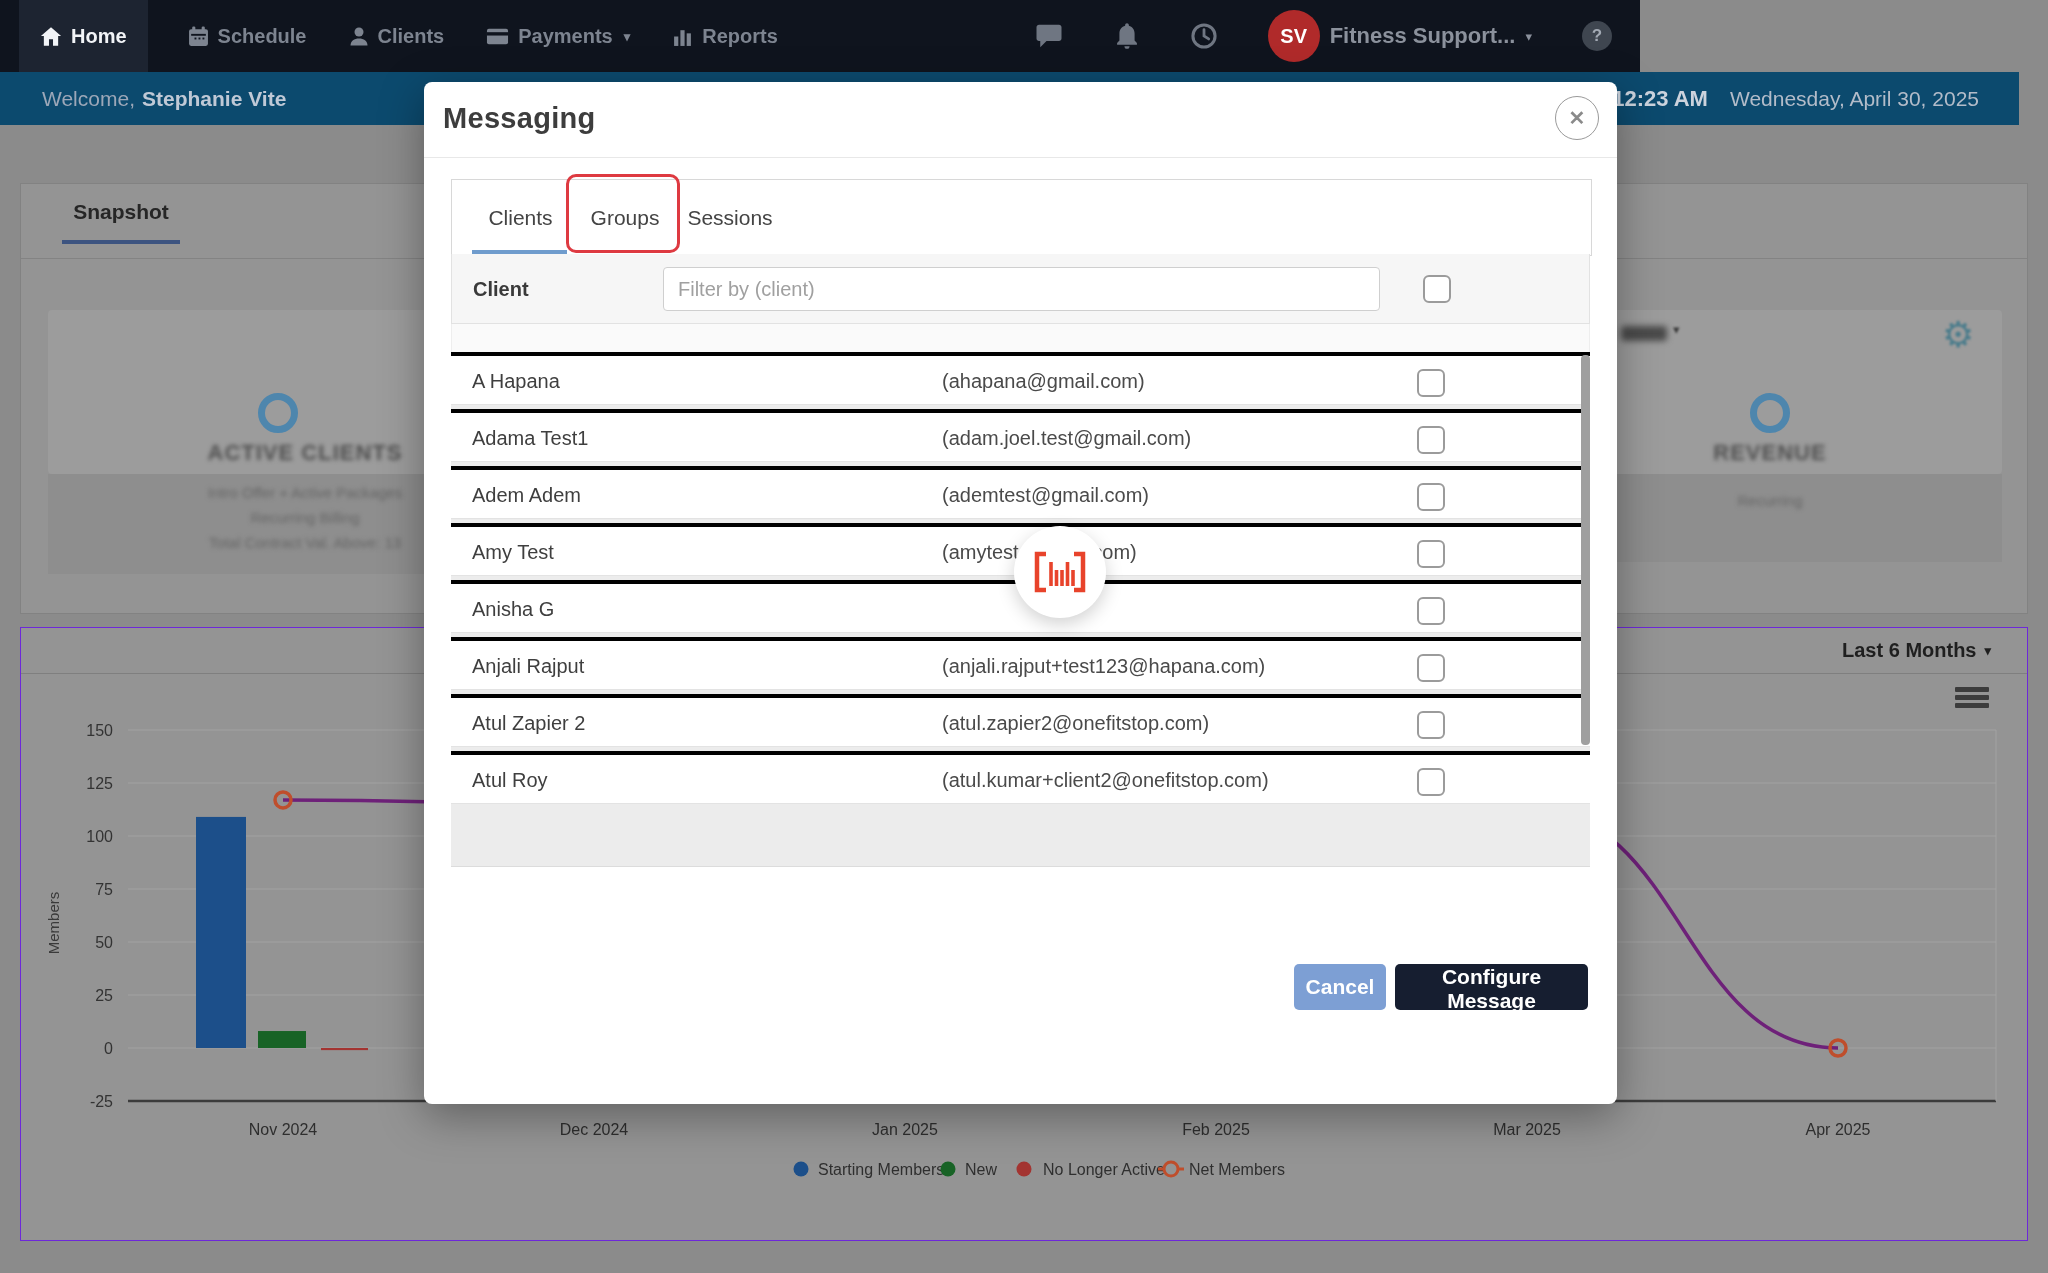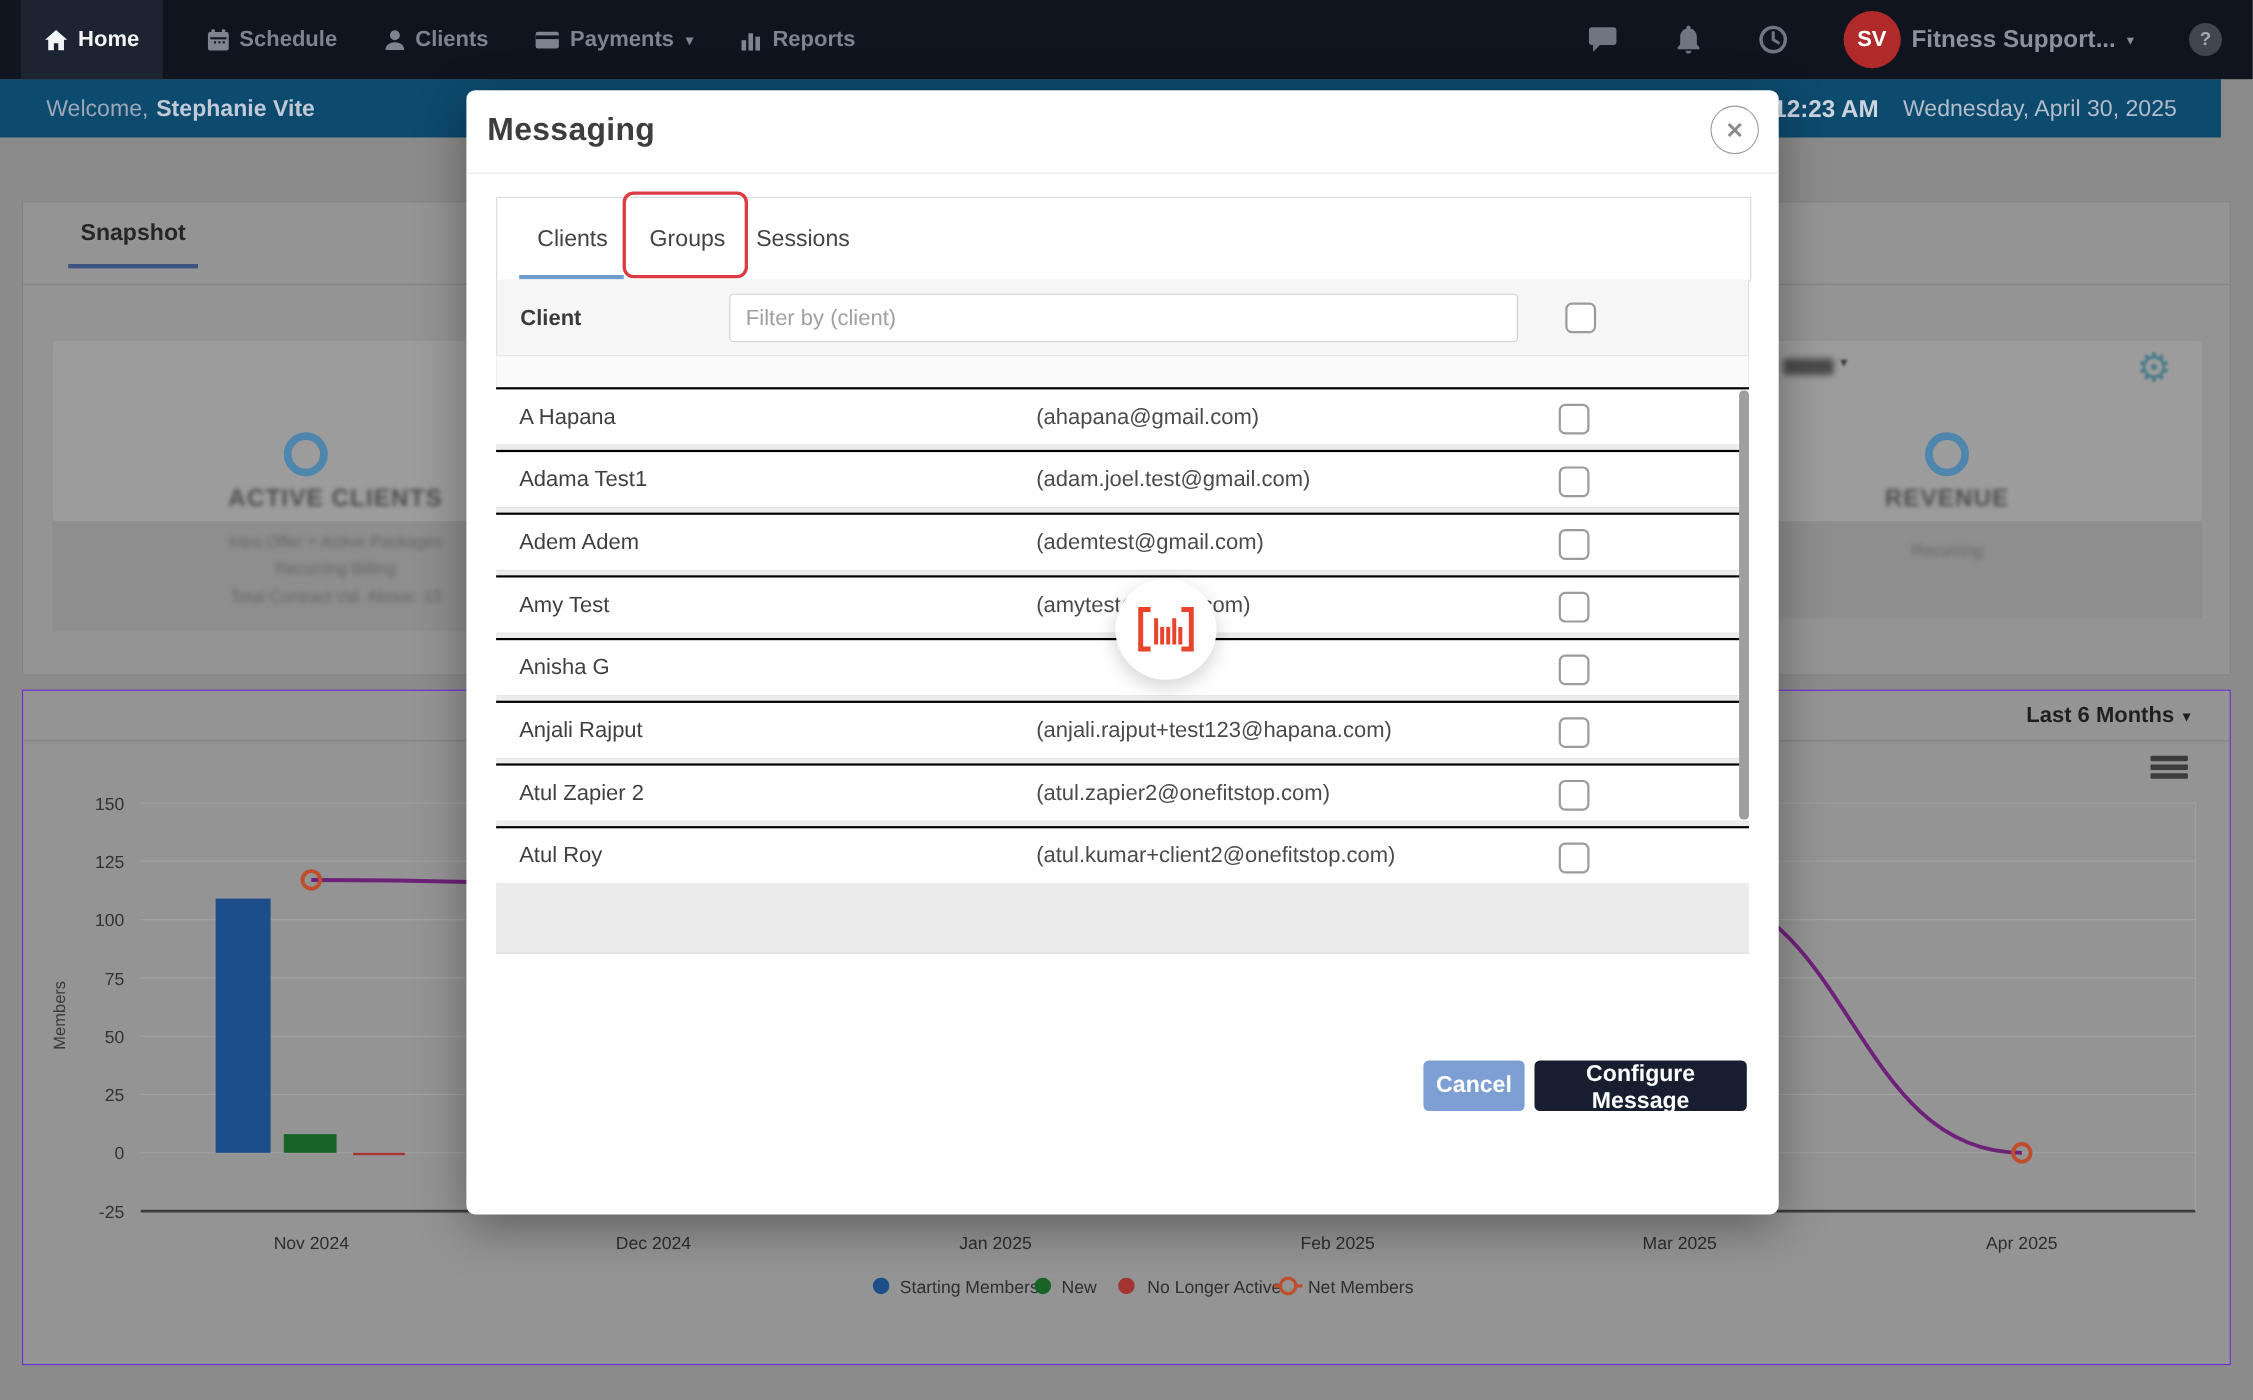--- a/index.html
+++ b/index.html
@@ -1,19 +1,19 @@
 <!DOCTYPE html>
 <html><head>
 <meta charset="utf-8">
 <style>
   html,body{margin:0;padding:0;}
   body{width:2048px;height:1273px;position:relative;overflow:hidden;background:#8b8b8b;
        font-family:"Liberation Sans",sans-serif;}
   
-  .navbar{position:absolute;left:0;top:0;width:2048px;height:72px;background:#0f141e;z-index:5;}
+  .navbar{position:absolute;left:0;top:0;width:1640px;height:72px;background:#0f141e;z-index:5;}
   .nav-left{position:absolute;left:0;top:0;height:72px;display:flex;align-items:stretch;}
   .nav-item{display:flex;align-items:center;gap:9px;color:#7d8490;font-size:20px;font-weight:700;
             padding:0 2px;margin-left:38px;cursor:pointer;white-space:nowrap;}
   .nav-item.active{background:#1d2431;color:#f2f4f7;margin-left:19px;padding:0 21px;}
   .nav-item .nicon{display:flex;align-items:center;}
   .nav-item .caret{font-size:13px;margin-left:2px;}
   .nav-right{position:absolute;right:28px;top:0;height:72px;display:flex;align-items:center;gap:50px;}
   .icon-btn{display:flex;align-items:center;justify-content:center;cursor:pointer;}
   .avatar{width:52px;height:52px;border-radius:50%;background:#b02a2a;color:#fff;font-weight:700;
           font-size:20px;display:flex;align-items:center;justify-content:center;}
@@ -89,21 +89,21 @@
                 border-radius:4px;box-sizing:border-box;font-size:20px;padding:0 14px;color:#333;
                 font-family:"Liberation Sans",sans-serif;outline:none;background:#fff;}
   .filter-input::placeholder{color:#a0a0a0;}
   .checkbox{border:2px solid #9b9b9b;border-radius:6px;background:#fff;cursor:pointer;}
   .cb-header{position:absolute;left:971px;top:21px;width:24px;height:24px;}
   .list-gap{position:absolute;left:27px;top:242px;width:1139px;height:28px;background:#fafafa;
             border-left:1px solid #eee;border-right:1px solid #eee;box-sizing:border-box;}
   .client-list{position:absolute;left:27px;top:270px;width:1139px;height:515px;background:#ececec;
                border-bottom:1px solid #dcdcdc;box-sizing:border-box;}
   .client-row{position:relative;height:53px;margin-bottom:4px;background:#fff;
-              border-top:2px solid #000000;border-bottom:1px solid #e3e3e3;box-sizing:border-box;cursor:pointer;}
+              border-top:4px solid #000000;border-bottom:1px solid #e3e3e3;box-sizing:border-box;cursor:pointer;}
   .client-name{position:absolute;left:21px;top:0;height:51px;display:flex;align-items:center;
                font-size:20px;color:#3f3f3f;}
   .client-email{position:absolute;left:491px;top:0;height:51px;display:flex;align-items:center;
                 font-size:20px;color:#4a4a4a;}
   .cb-row{position:absolute;left:966px;top:13px;width:24px;height:24px;}
   .list-scrollbar{position:absolute;left:1157px;top:273px;width:9px;height:390px;background:#9f9f9f;
                   border-radius:4px;cursor:pointer;}
   .btn{position:absolute;top:882px;height:46px;border:none;border-radius:5px;color:#fff;font-size:21px;
        font-weight:700;font-family:"Liberation Sans",sans-serif;cursor:pointer;}
   .btn-cancel{left:870px;width:92px;background:#7d9fd4;}

